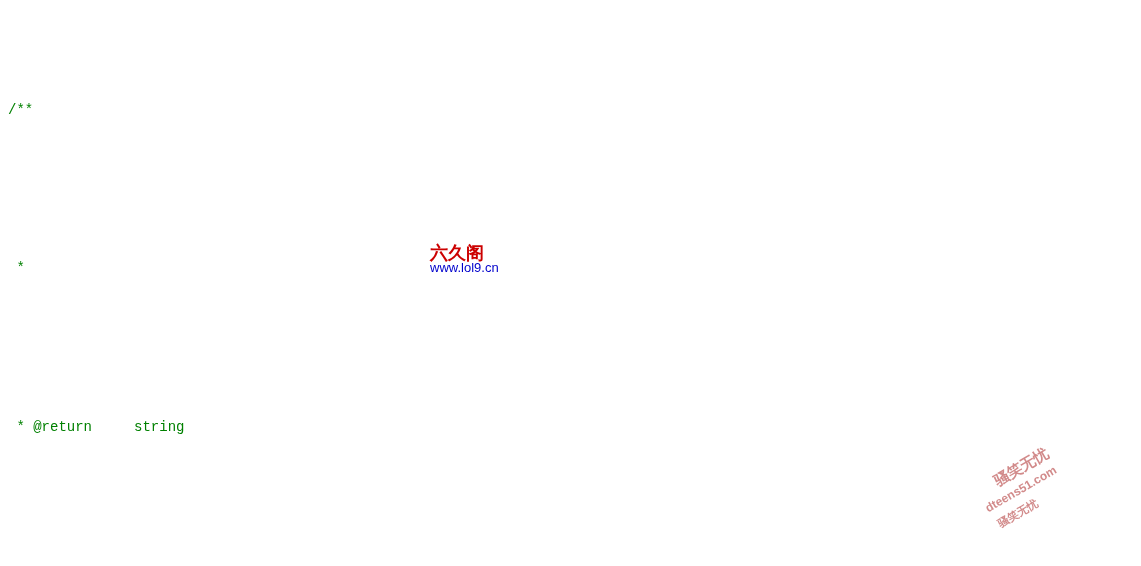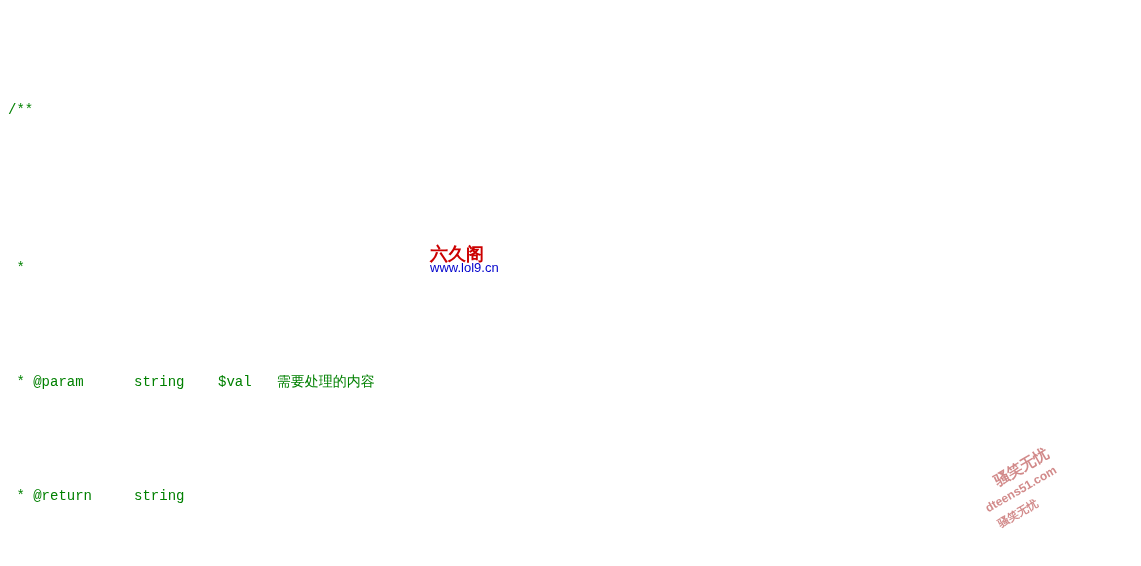--- a/index.html
+++ b/index.html
@@ -33,21 +33,21 @@
       white-space: pre;
     }
     
     .c-comment { color: #008000; }
     
     .watermark-top {
       position: absolute;
       top: 240px;
       left: 430px;
       color: red;
-      font-family: Liberation Serif, serif;
+      font-family: Liberation Mono, monospace;
       font-size: 16px;
       font-weight: bold;
       z-index: 10;
       pointer-events: none;
     }
     .watermark-top span { color: #cc0000; }
     .watermark-url {
       position: absolute;
       top: 258px;
       left: 430px;
@@ -96,23 +96,20 @@
     </div>
 
     
 
     
     <div class="line">
       <span class="line-content c-comment"> *</span>
     </div>
 
     
-    <div class="line">
-      <span class="line-content c-comment"> * @param      string    $val   需要处理的内容</span>
-    </div>
 
     
     <div class="line">
       <span class="line-content c-comment"> * @return     string</span>
     </div>
 
     
     
 
     

